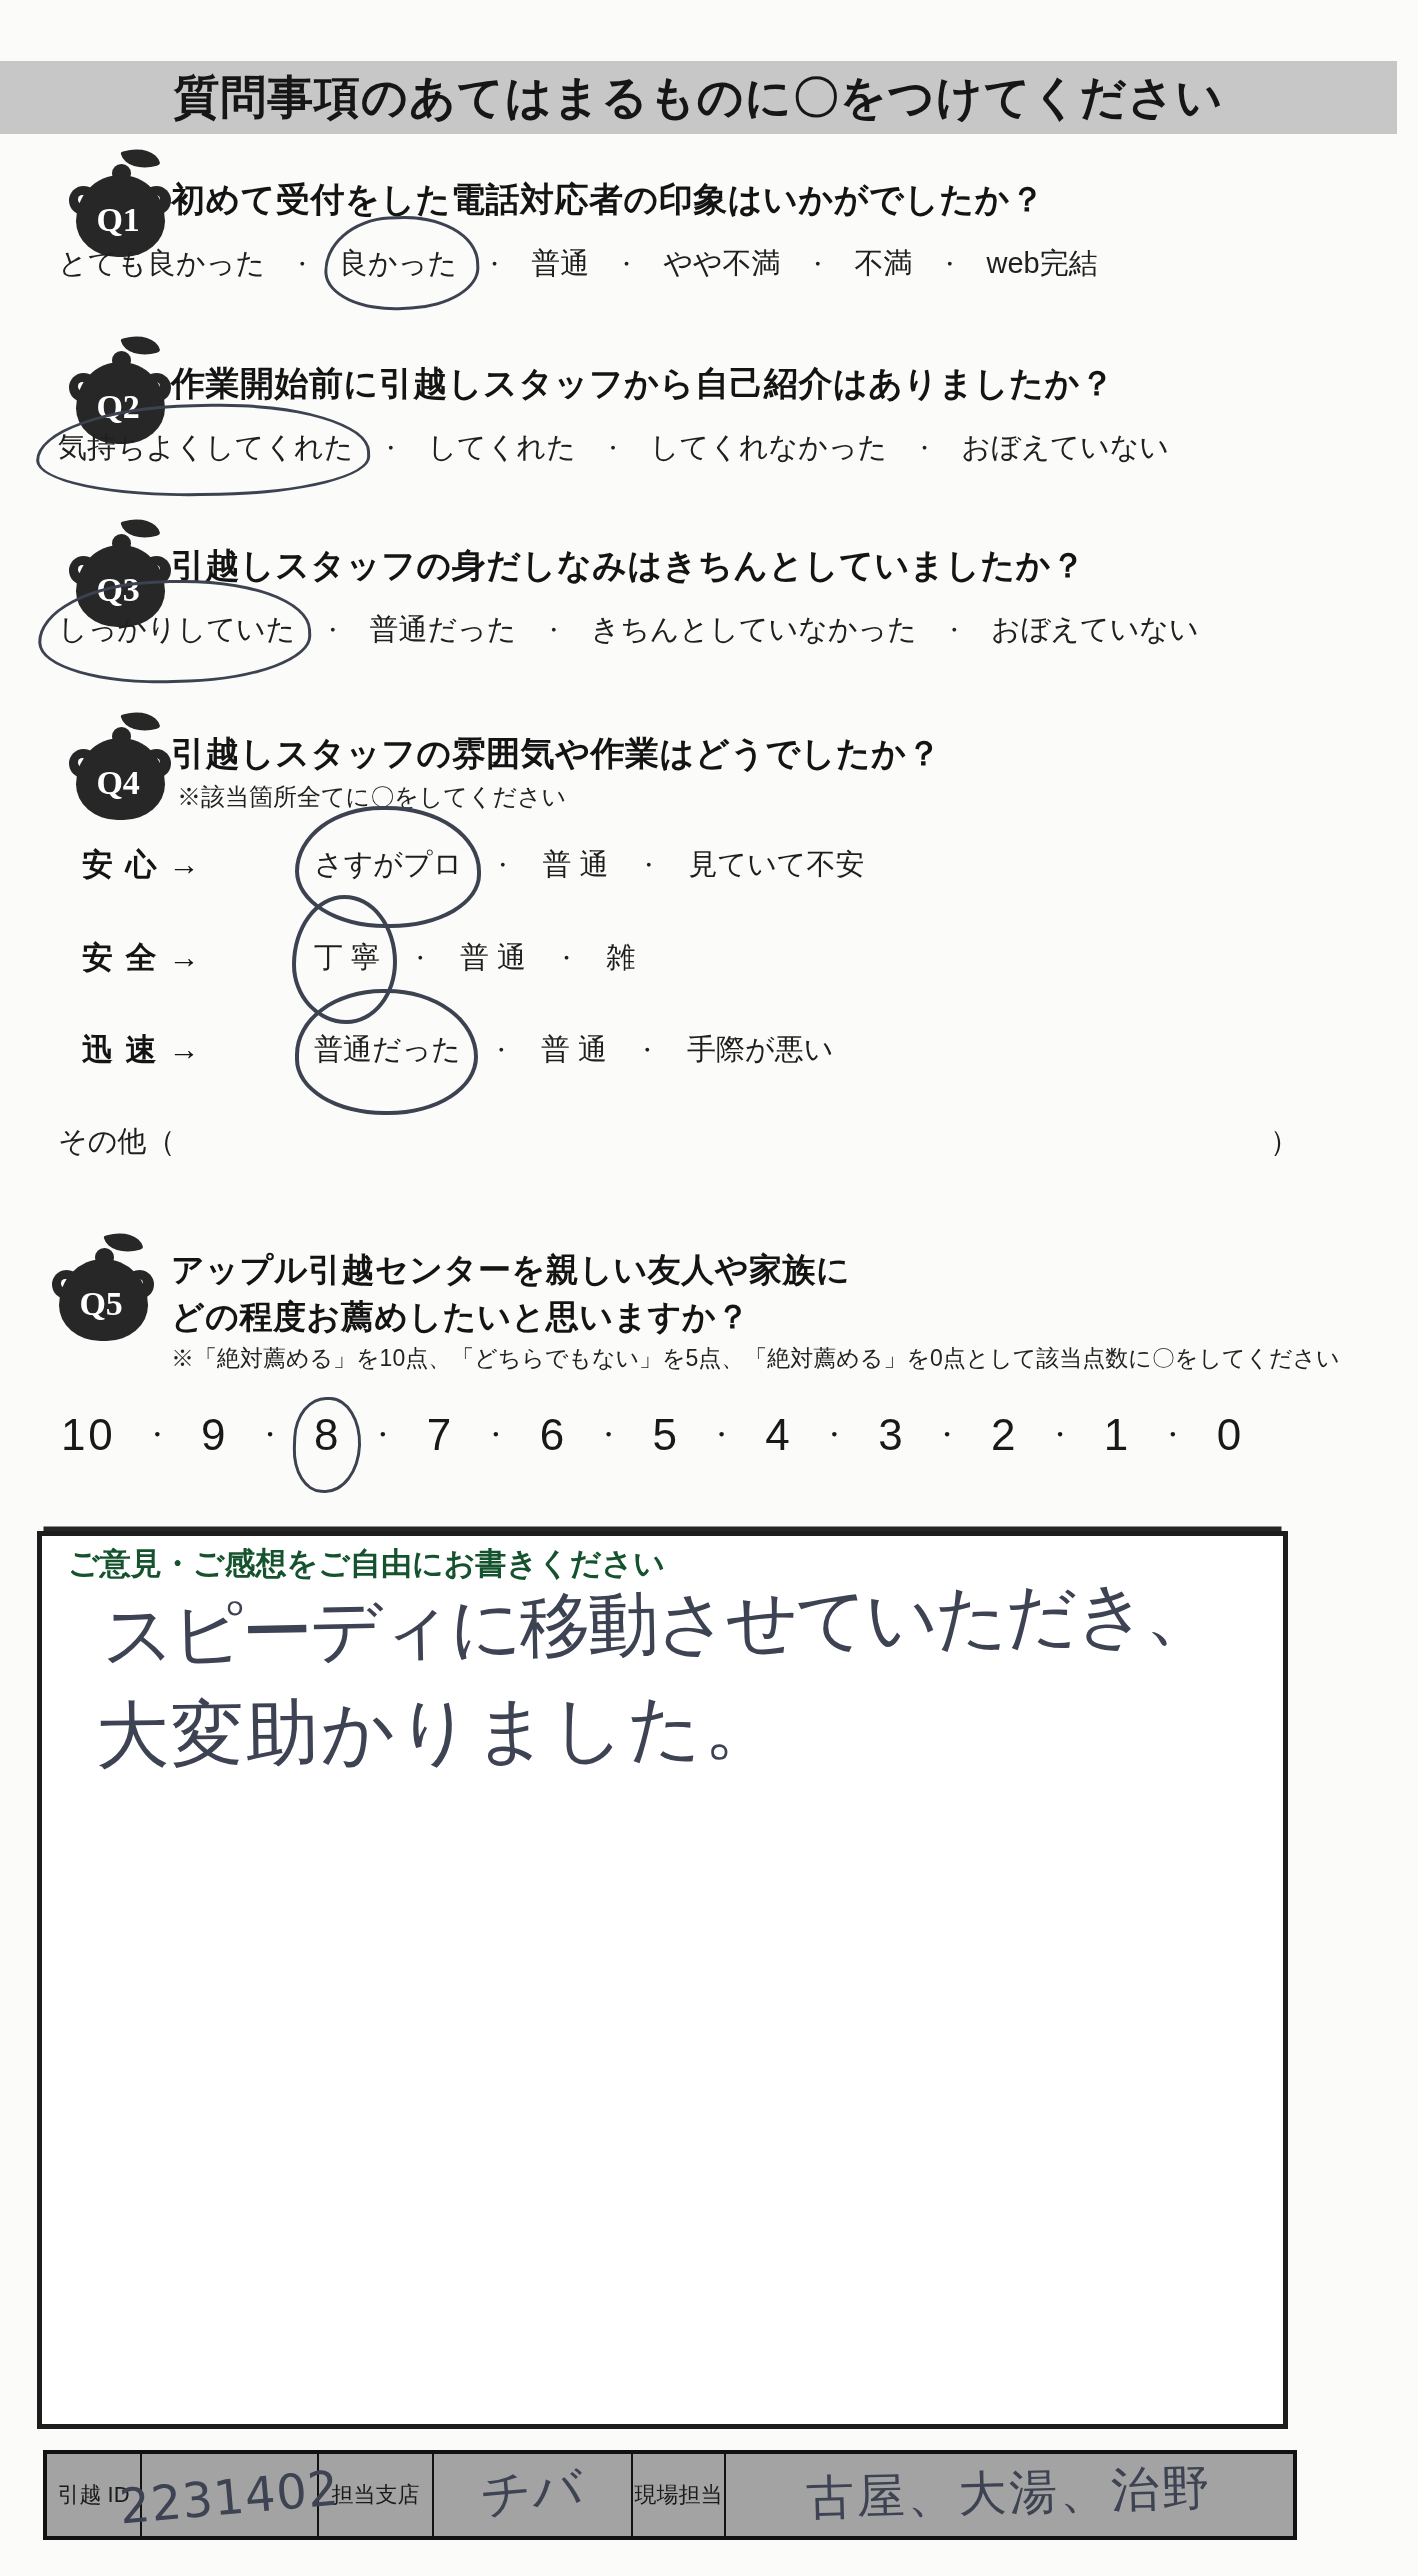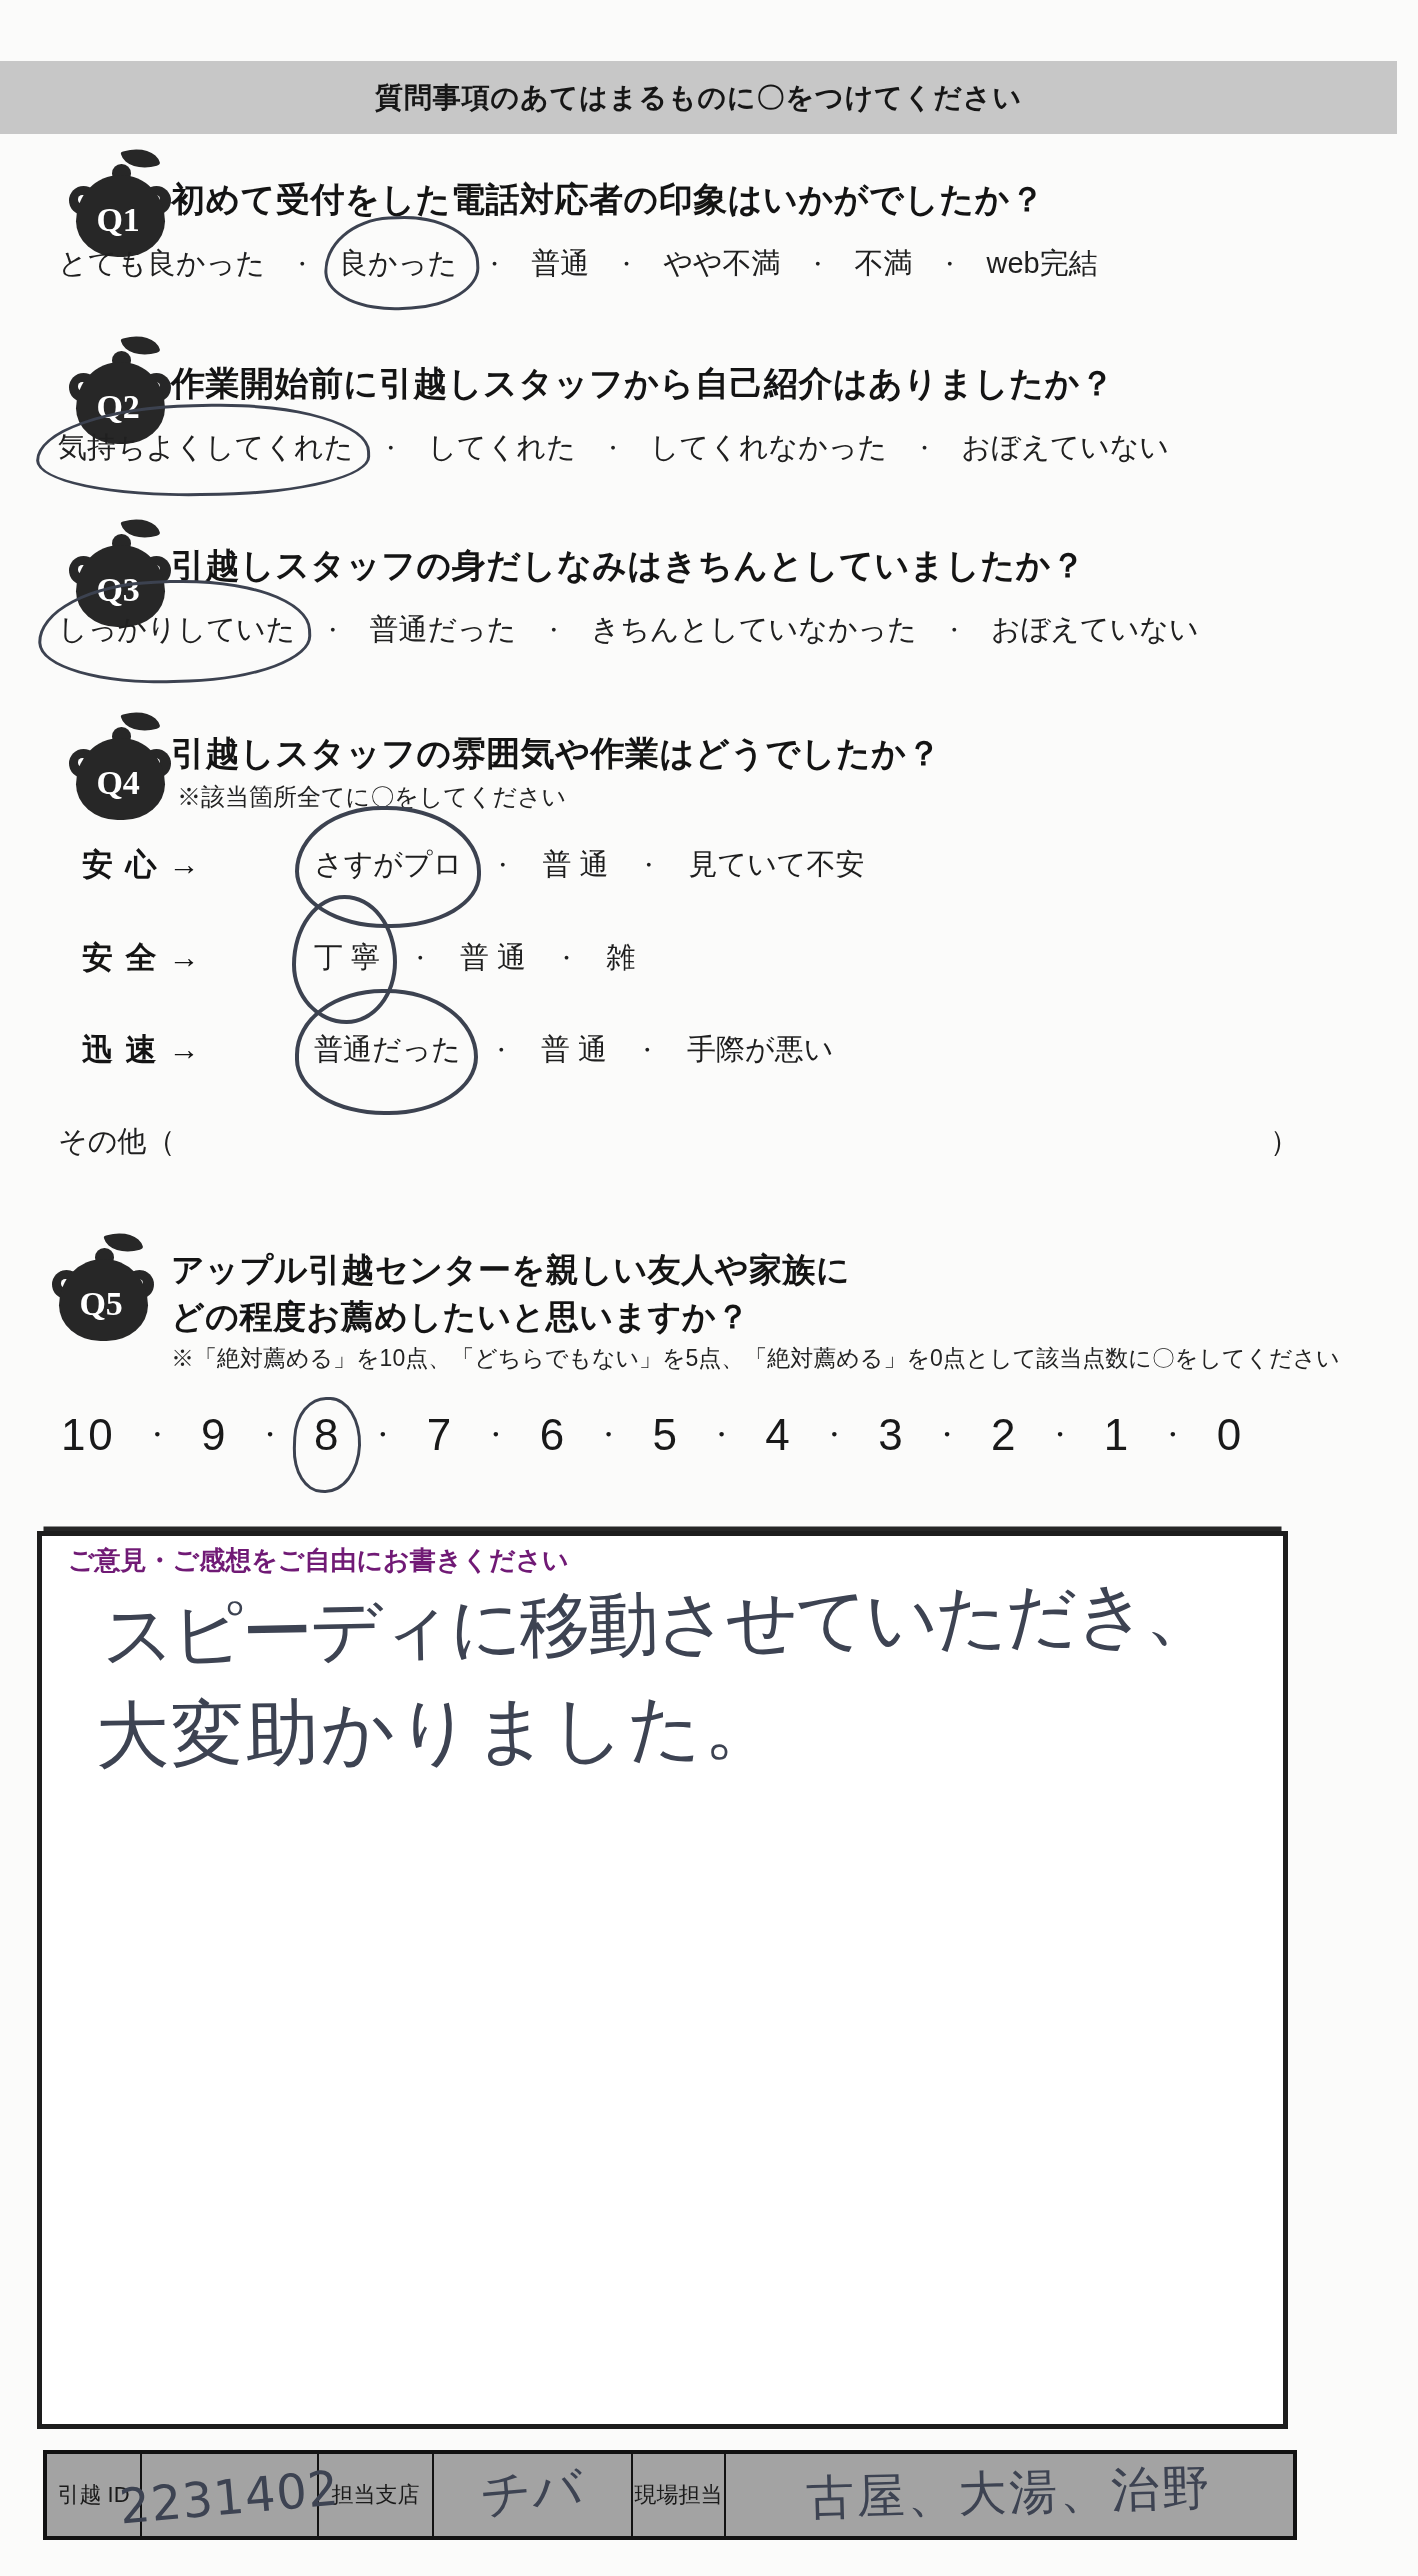--- a/index.html
+++ b/index.html
@@ -8,21 +8,21 @@
     font-family:"Liberation Sans",sans-serif;color:#1e1e1e;
     -webkit-font-smoothing:antialiased;overflow:hidden;
   }
   #page{position:absolute;inset:0;}
 
   
   .titlebar{
     position:absolute;left:0;top:61px;width:1397px;height:73px;
     background:#c7c7c7;display:flex;align-items:center;justify-content:center;
   }
-  .titlebar span{font-size:28px;font-weight:bold;letter-spacing:0.9px;color:#161616;}
+  .titlebar span{font-size:46px;font-weight:bold;letter-spacing:0.9px;color:#161616;}
 
   
   .mascot{position:absolute;width:102px;height:110px;}
   .mascot .ear{position:absolute;top:33px;width:29px;height:29px;background:#272727;border-radius:50%;}
   .mascot .ear.l{left:0;}
   .mascot .ear.r{right:0;}
   .mascot .ear::after{content:"";position:absolute;width:8.4px;height:8.4px;background:#fdfdfd;border-radius:50%;left:9.3px;top:9.3px;}
   .mascot .stem{position:absolute;left:43px;top:11px;width:18.6px;height:18.6px;background:#272727;border-radius:50%;}
   .mascot .leaf{position:absolute;left:54px;top:-5.6px;width:35px;height:23px;background:#272727;
     border-radius:6% 100% 12% 100%;transform:rotate(-16deg);}
@@ -56,21 +56,21 @@
   .paren-close{position:absolute;font-size:29px;color:#202020;}
 
   
   .scale{position:absolute;left:61px;top:1410px;width:1183px;display:flex;justify-content:space-between;
     align-items:center;font-size:44px;color:#191919;letter-spacing:2.8px;}
   .scale .dot{font-size:28px;}
 
   
   .comment-box{position:absolute;left:37px;top:1531px;width:1241px;height:888px;background:#fff;
     border:5.6px solid #1d1d1d;box-shadow:0 -11px 0 -6.5px #262626;}
-  .comment-title{position:absolute;left:26px;top:7.4px;font-size:26px;font-weight:bold;color:#701a75;white-space:nowrap;}
+  .comment-title{position:absolute;left:26px;top:7.4px;font-size:31px;font-weight:bold;color:#14532d;white-space:nowrap;}
   .hand{font-family:"DejaVu Sans",sans-serif;color:#3d4352;white-space:nowrap;}
   .hw1{position:absolute;left:60px;top:41px;font-size:71px;letter-spacing:-2.8px;transform:rotate(-1.2deg);}
   .hw2{position:absolute;left:54px;top:147px;font-size:73px;letter-spacing:1.9px;transform:rotate(-0.8deg);}
 
   
   .footer-table{position:absolute;left:43px;top:2450px;width:1246px;height:82px;background:#a3a3a3;
     border:4.6px solid #121212;display:flex;align-items:stretch;}
   .fcell{border-right:2.8px solid #121212;display:flex;align-items:center;justify-content:center;overflow:visible;}
   .fcell.last{border-right:none;}
   .flabel{font-size:22px;color:#1a1a1a;white-space:nowrap;}

